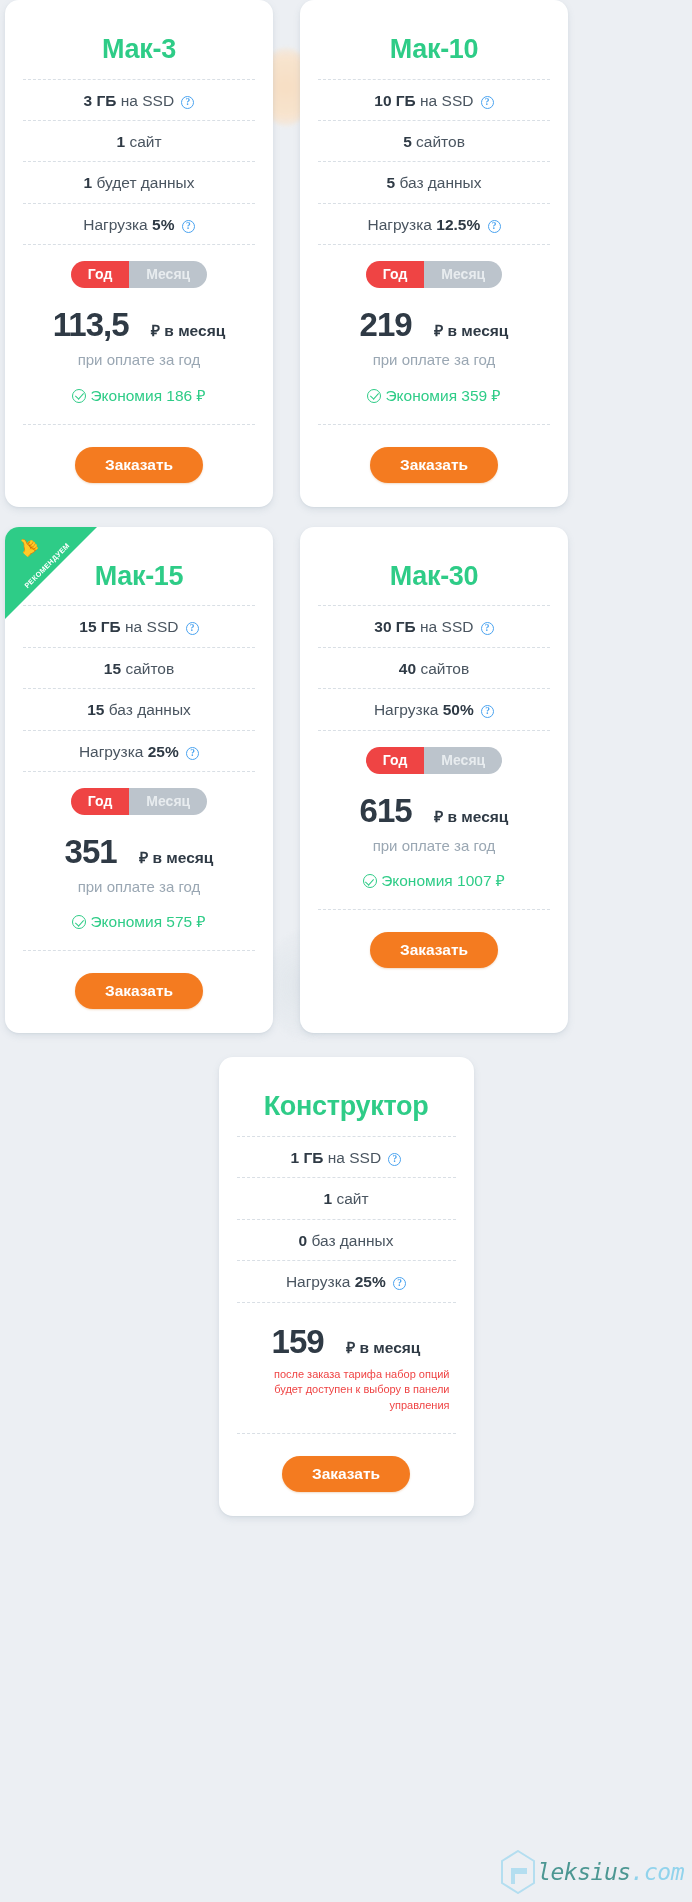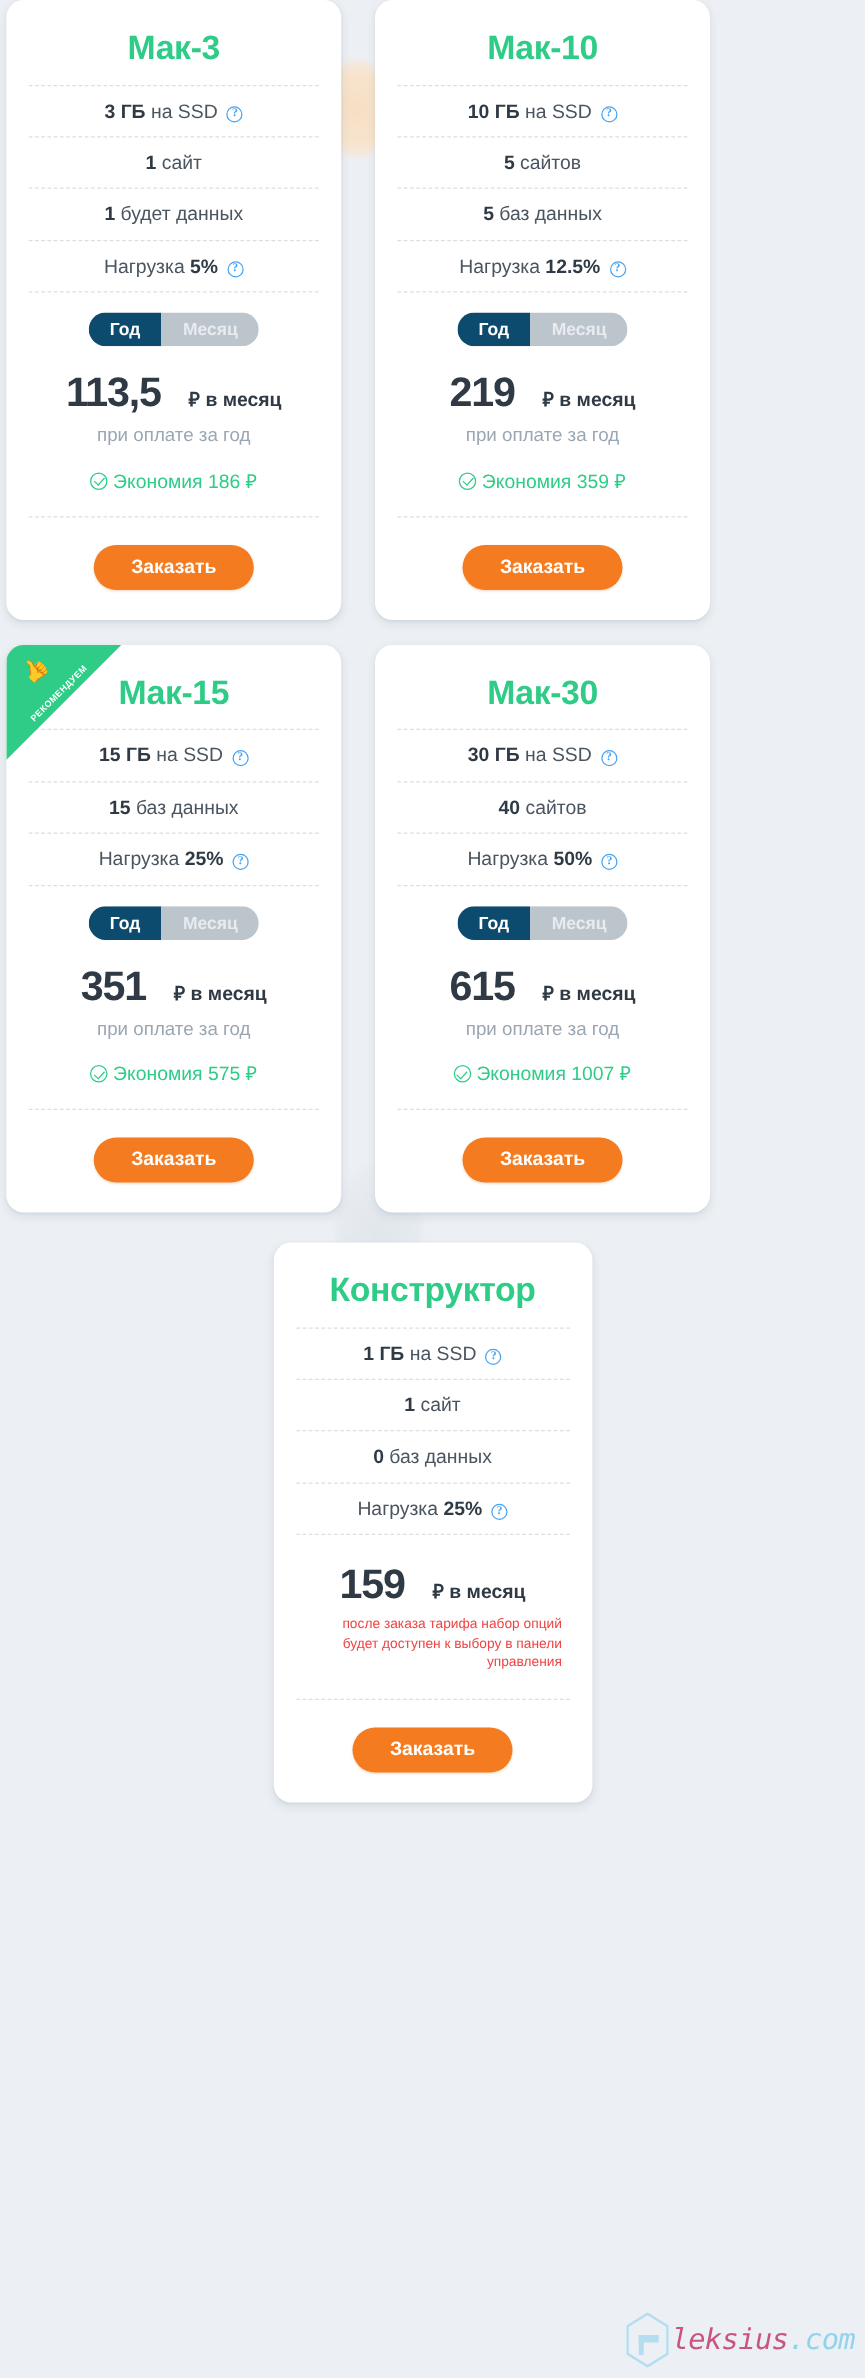--- a/index.html
+++ b/index.html
@@ -64,20 +64,21 @@
   .card.constructor { width: 255px; }
 
   .card-title {
     text-align: center;
     color: #2ecc87;
     font-size: 27px;
     font-weight: bold;
     letter-spacing: -0.3px;
     line-height: 1.1;
     padding: 4px 0 14px 0;
+    margin-top: 11px;
   }
 
   .feat-list { }
 
   .feat {
     text-align: center;
     font-size: 15.5px;
     color: #4a5560;
     padding: 11px 2px 10px 2px;
     border-top: 1px dashed #d9dfe5;
@@ -118,21 +119,21 @@
     overflow: hidden;
     height: 27px;
   }
   .toggle .seg {
     font-size: 14px;
     font-weight: bold;
     line-height: 27px;
     padding: 0 17px;
     text-align: center;
   }
-  .toggle .seg.active { background: #0c4a6e; color: #ffffff; }
+  .toggle .seg.active { background: #ef4444; color: #ffffff; }
   .toggle .seg.inactive { background: #bcc4cc; color: #e8ecef; }
 
   .price-row {
     text-align: center;
     padding: 14px 0 0 0;
     white-space: nowrap;
   }
   .price-num {
     font-size: 33px;
     font-weight: bold;
@@ -261,21 +262,21 @@
     width: 34px; height: 44px;
     position: relative;
     margin-right: 2px;
   }
   .wm-text {
     font-family: "DejaVu Sans Mono", monospace;
     font-size: 23px;
     font-style: italic;
     letter-spacing: -0.5px;
   }
-  .wm-leks { color: #be185d; }
+  .wm-leks { color: #0f766e; }
   .wm-com { color: #6fc9ea; }
 </style>
 </head>
 <body>
 
 <div id="root">
 
   <div class="blob blob-peach"></div>
   <div class="blob blob-grey1"></div>
 
@@ -380,20 +381,24 @@
           <div class="tri"></div>
           <div class="thumb">👍</div>
           <div class="rtext">РЕКОМЕНДУЕМ</div>
         </div>
         <div class="card-title">Мак-15</div>
         <div class="feat-list">
           <div class="feat">
             <b>15 ГБ</b>
             <span>на SSD</span>
             <span class="qicon">?</span>
+          </div>
+          <div class="feat">
+            <b>15</b>
+            <span>сайтов</span>
           </div>
           <div class="feat">
             <b>15</b>
             <span>баз данных</span>
           </div>
           <div class="feat">
             <span>Нагрузка</span>
             <b>25%</b>
             <span class="qicon">?</span>
           </div>

